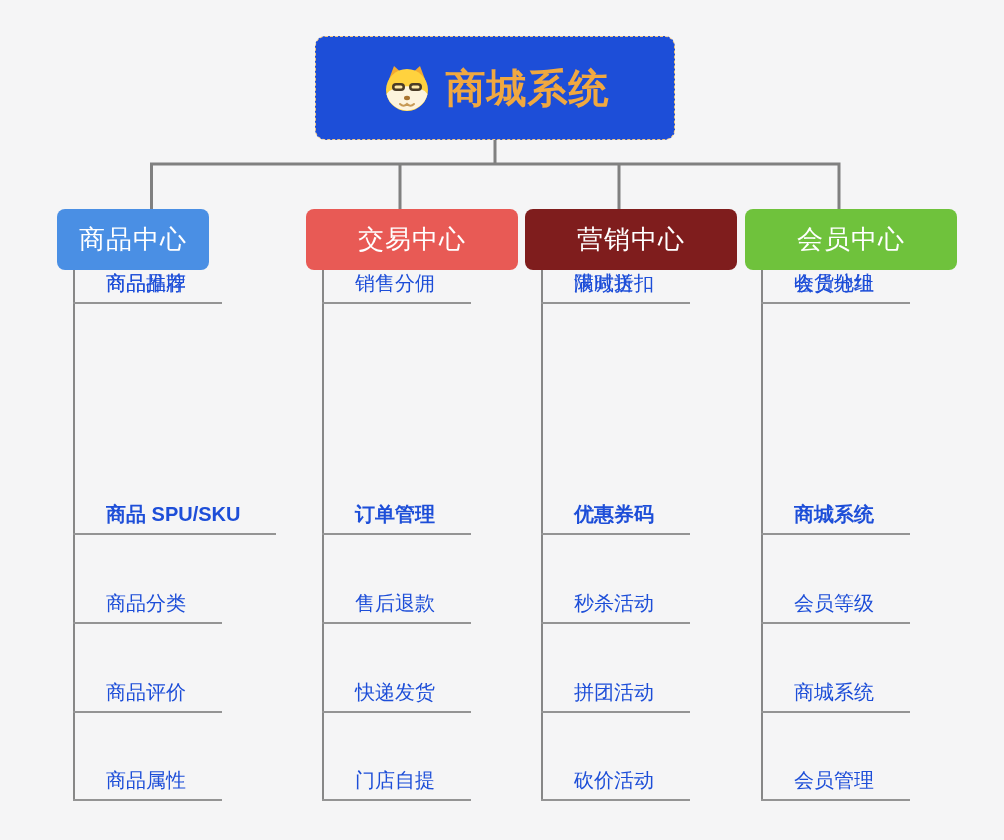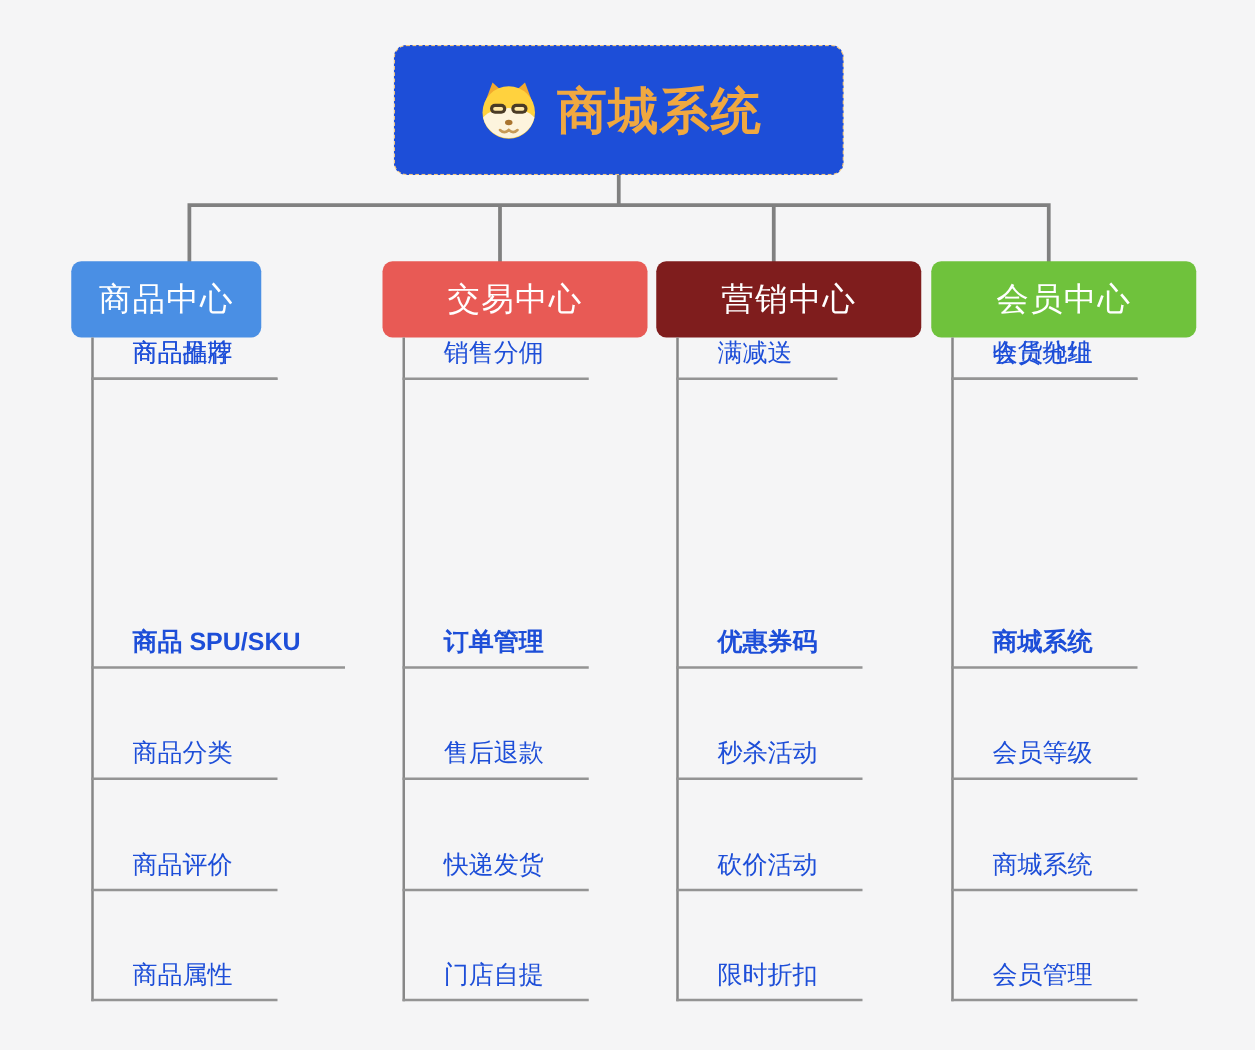--- a/index.html
+++ b/index.html
@@ -104,20 +104,21 @@
     <div class="leaf">快递发货</div>
     <div class="leaf">门店自提</div>
     <div class="leaf">销售分佣</div>
   </div>
 
   <div class="column col-3">
     <div class="branch-header" style="background-color: #7f1d1d;">营销中心</div>
     <div class="trunk"></div>
     <div class="leaf">优惠券码</div>
     <div class="leaf">秒杀活动</div>
+    <div class="leaf">拼团活动</div>
     <div class="leaf">砍价活动</div>
     <div class="leaf">限时折扣</div>
     <div class="leaf">满减送</div>
   </div>
 
   <div class="column col-4">
     <div class="branch-header" style="background-color: rgb(111, 194, 60);">会员中心</div>
     <div class="trunk"></div>
     <div class="leaf">商城系统</div>
     <div class="leaf">会员等级</div>

